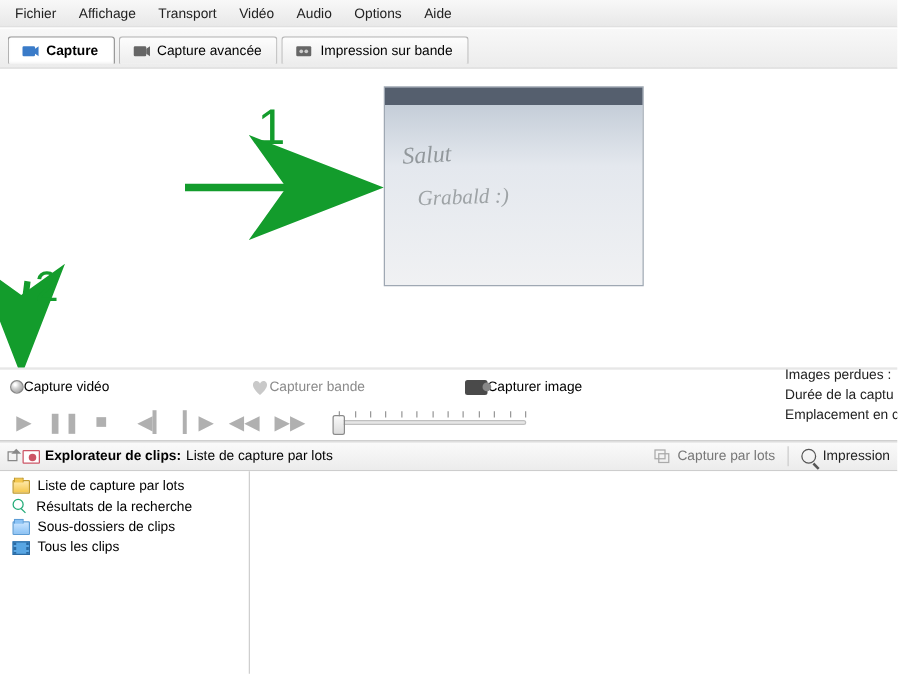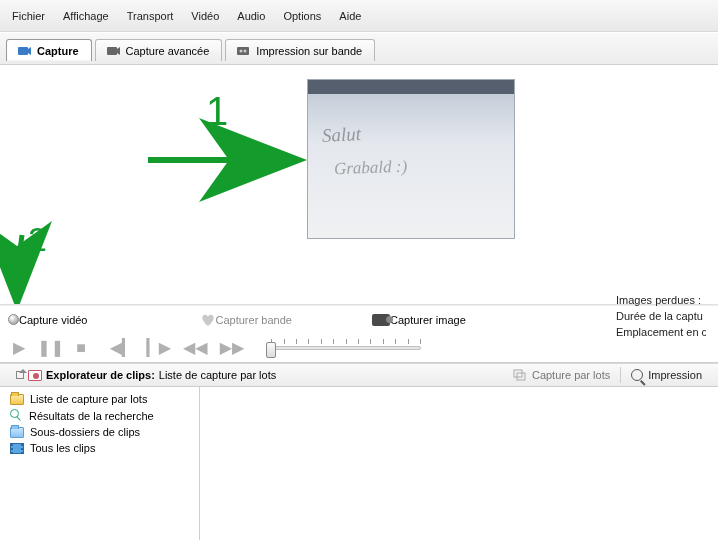--- a/index.html
+++ b/index.html
@@ -1,19 +1,19 @@
 <!DOCTYPE html>
 <html><head>
 <meta charset="utf-8">
 <style>
   * { box-sizing: border-box; margin: 0; padding: 0; font-family: "Segoe UI", Tahoma, sans-serif; }
   body { width: 718px; height: 540px; background: #fff; overflow: hidden; font-size: 11px; position: relative; }
 
   
-  .menubar { height: 32px; background: linear-gradient(#f8f8f8,#e8e8e8); border-bottom: 1px solid #d8d8d8; display: flex; padding: 0 4px; align-items: center; gap: 2px; }
+  .menubar { height: 22px; background: linear-gradient(#f8f8f8,#e8e8e8); border-bottom: 1px solid #d8d8d8; display: flex; padding: 0 4px; align-items: center; gap: 2px; }
   .menubar span { padding: 2px 8px; color: #222; cursor: default; }
   .menubarline { height:1px; background:#fff; }
 
   
   .tabstrip { height: 32px; background: linear-gradient(#f8f8f8,#ececec); border-bottom: 1px solid #cfcfcf; display:flex; align-items:center; padding-left:6px; gap:3px; }
   .tab { display:flex; align-items:center; gap:6px; padding:5px 12px 4px 10px; border:1px solid #b8b8b8; border-bottom:none; border-radius:3px 3px 0 0; background: linear-gradient(#fdfdfd,#ededed); position:relative; top:1px; }
   .tab.active { background:#fff; border-color:#9a9a9a; font-weight:bold; z-index:2; box-shadow: 0 -1px 2px rgba(0,0,0,0.05) inset; }
   .tab .ticon { width:14px; height:12px; display:inline-block; }
 
   
@@ -28,33 +28,33 @@
 
   
   .cap-row { height: 28px; display:flex; align-items:center; padding:0 8px; gap:40px; border-top:1px solid #eee; }
   .cap-item { display:flex; align-items:center; gap:0; }
   .led { width:11px; height:11px; border-radius:50%; background: radial-gradient(circle at 35% 30%, #fff 8%, #cfcfcf 40%, #8f8f8f 100%); border:1px solid #888; }
   .tinycam { width:18px; height:12px; background:#4a4a4a; border-radius:2px; position:relative; }
   .tinycam::after { content:""; position:absolute; width:7px; height:7px; border-radius:50%; background:#888; right:-3px; top:2px; }
   .grey { color:#8a8a8a; }
 
   
-  .status-right { position:absolute; right:12px; top:292px; width:90px; height:58px; font-size:11px; color:#222; line-height:16px; text-align:left; white-space:nowrap; overflow:hidden; }
+  .status-right { position:absolute; right:0; top:292px; width:90px; height:58px; font-size:11px; color:#222; line-height:16px; text-align:left; white-space:nowrap; overflow:hidden; }
 
   
   .transport { height: 30px; display:flex; align-items:center; gap:6px; padding-left:10px; border-bottom:1px solid #cfcfcf; }
   .tbtn { color:#b0b0b0; font-size:16px; padding:0 3px; }
   .slider { position:relative; margin-left:18px; width:150px; height:18px; }
   .slider .ticks { position:absolute; top:0; left:0; width:100%; height:5px; display:flex; justify-content:space-between; }
   .slider .ticks span { width:1px; height:5px; background:#999; }
   .slider .track { position:absolute; top:7px; left:0; width:100%; height:4px; background:#e6e6e6; border:1px solid #c0c0c0; border-radius:2px; }
   .slider .thumb { position:absolute; top:3px; left:-5px; width:10px; height:16px; background: linear-gradient(#fafafa,#dcdcdc); border:1px solid #8a8a8a; border-radius:2px; }
 
   
-  .clipbar { height: 24px; background: linear-gradient(#fafafa,#ececec); border-top:1px solid #d8d8d8; border-bottom:1px solid #cdcdcd; display:flex; align-items:center; padding:0 16px; gap:4px; }
+  .clipbar { height: 24px; background: linear-gradient(#fafafa,#ececec); border-top:1px solid #d8d8d8; border-bottom:1px solid #cdcdcd; display:flex; align-items:center; padding:0 6px; gap:4px; }
   .clipbar .title { font-weight:bold; }
   .clipbar .spacer { flex:1; }
   .clipbar .tool { display:flex; align-items:center; gap:5px; color:#777; }
   .clipbar .sep { width:1px; height:16px; background:#ccc; margin:0 6px; }
   .dbox { width:8px; height:8px; border:1px solid #888; position:relative; }
   .dbox::before{ content:""; position:absolute; left:2px; top:-3px; width:0; height:0; border-left:4px solid transparent; border-right:4px solid transparent; border-bottom:4px solid #888; }
   .cam-ic { width:14px; height:11px; background:#fff; border:1px solid #c56; border-radius:1px; position:relative; }
   .cam-ic::after { content:""; position:absolute; width:6px; height:6px; border-radius:50%; background:#c56; left:4px; top:2px; }
   .mag { width:12px; height:12px; border:1.5px solid #555; border-radius:50%; position:relative; }
   .mag::after{ content:""; position:absolute; width:6px; height:1.5px; background:#555; bottom:-3px; right:-4px; transform:rotate(45deg); }

